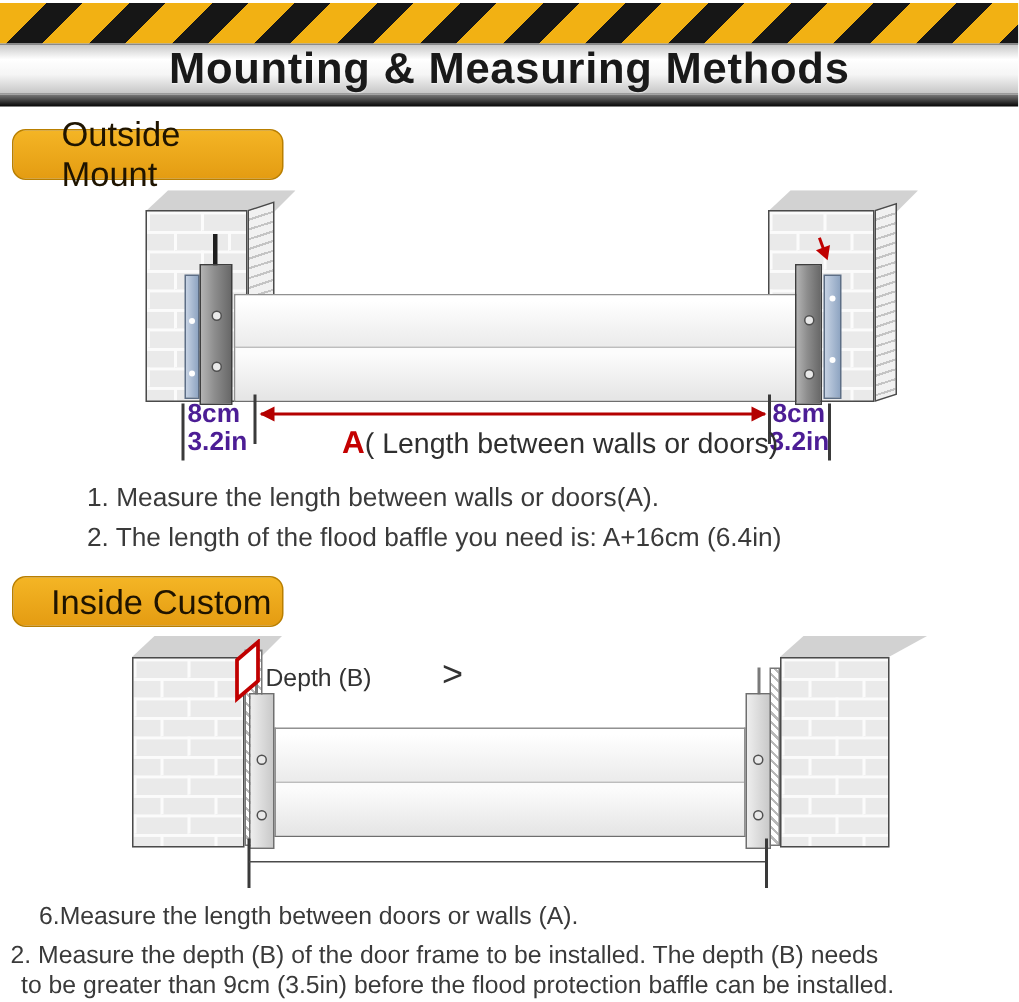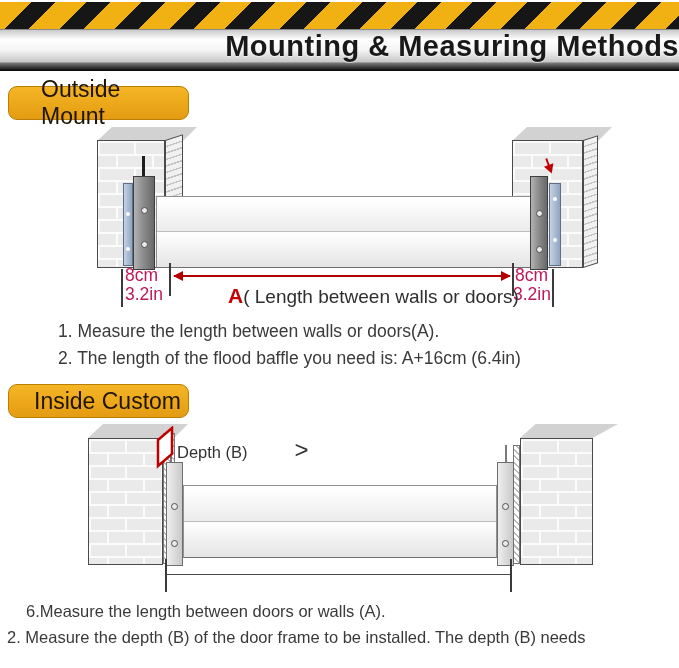--- a/index.html
+++ b/index.html
@@ -11,21 +11,21 @@
   .hazard{
     position:absolute;left:0;top:2px;width:679px;height:27px;
     background:repeating-linear-gradient(135deg,#f2b113 0 22px,#161616 22px 39px);
   }
   .titlebar{
     position:absolute;left:0;top:29px;width:679px;height:34px;
     background:linear-gradient(180deg,#c9c9c9 0%,#ffffff 30%,#f5f5f5 62%,#c7c7c7 100%);
     border-top:1px solid #8a8a8a;border-bottom:1px solid #9b9b9b;box-sizing:border-box;
   }
   .titlebar .t{
-    width:100%;text-align:right;line-height:32px;font-size:29px;font-weight:700;
+    width:100%;text-align:center;line-height:32px;font-size:29px;font-weight:700;
     color:#191919;letter-spacing:.5px;text-shadow:0 1px 1px rgba(255,255,255,.65);
   }
   .darkbar{
     position:absolute;left:0;top:63px;width:679px;height:8px;
     background:linear-gradient(180deg,#7a7a7a,#050505);
   }
   
   .badge{
     position:absolute;left:8px;width:181px;height:34px;box-sizing:border-box;
     background:linear-gradient(180deg,#f4b525,#e49c12);
@@ -76,21 +76,21 @@
   .jointline{position:absolute;z-index:3;background:#1e1e1e;}
   .frameline{position:absolute;z-index:1;background:#7a7a7a;}
   
   .tick{position:absolute;z-index:5;width:2px;background:#3a3a3a;}
   .dimarrow{position:absolute;z-index:5;height:0;border-top:2px solid #b40000;}
   .dimarrow::before,.dimarrow::after{content:"";position:absolute;top:-6px;width:0;height:0;
     border-top:5px solid transparent;border-bottom:5px solid transparent;}
   .dimarrow::before{left:-1px;border-right:10px solid #b40000;}
   .dimarrow::after{right:-1px;border-left:10px solid #b40000;}
   .dimline{position:absolute;z-index:5;height:0;border-top:1.5px solid #4a4a4a;}
-  .mlabel{position:absolute;z-index:5;font-size:17.5px;color:#be185d;line-height:18px;}
+  .mlabel{position:absolute;z-index:5;font-size:17.5px;color:#4c1d95;line-height:18px;font-weight:bold;}
   .alabel{position:absolute;z-index:6;font-size:19px;color:#2f2f2f;white-space:nowrap;}
   .alabel .a{color:#c40000;font-weight:800;font-size:21px;}
   .lenlabel{position:absolute;z-index:6;background:#fff;padding:0 9px;font-size:19.5px;color:#2f2f2f;white-space:nowrap;}
   
   .depthtext{position:absolute;z-index:6;display:flex;align-items:baseline;color:#333;white-space:nowrap;}
   .depthtext .p1{font-size:16.5px;}
   .depthtext .gt{font-size:24px;margin:0 2px 0 6px;font-weight:400;}
   .depthtext .p2{font-size:21px;}
   .svgicon{position:absolute;z-index:6;}
   
@@ -193,14 +193,15 @@
   <div class="plate" style="left:497px;top:462px;width:17px;height:104px;"></div>
   <div class="screw" style="left:502px;top:503px;"></div>
   <div class="screw" style="left:502px;top:540px;"></div>
 
   <div class="tick" style="left:165px;top:559px;height:33px;"></div>
   <div class="tick" style="left:510px;top:559px;height:33px;"></div>
   <div class="dimline" style="left:166px;top:574px;width:344px;"></div>
 
   <div class="step small" style="left:26px;top:602px;">6.Measure the length between doors or walls (A).</div>
   <div class="step small" style="left:7px;top:628px;">2. Measure the depth (B) of the door frame to be installed. The depth (B) needs</div>
+  <div class="step small" style="left:14px;top:648px;">to be greater than 9cm (3.5in) before the flood protection baffle can be installed.</div>
 
 </div>
 
 </body></html>

